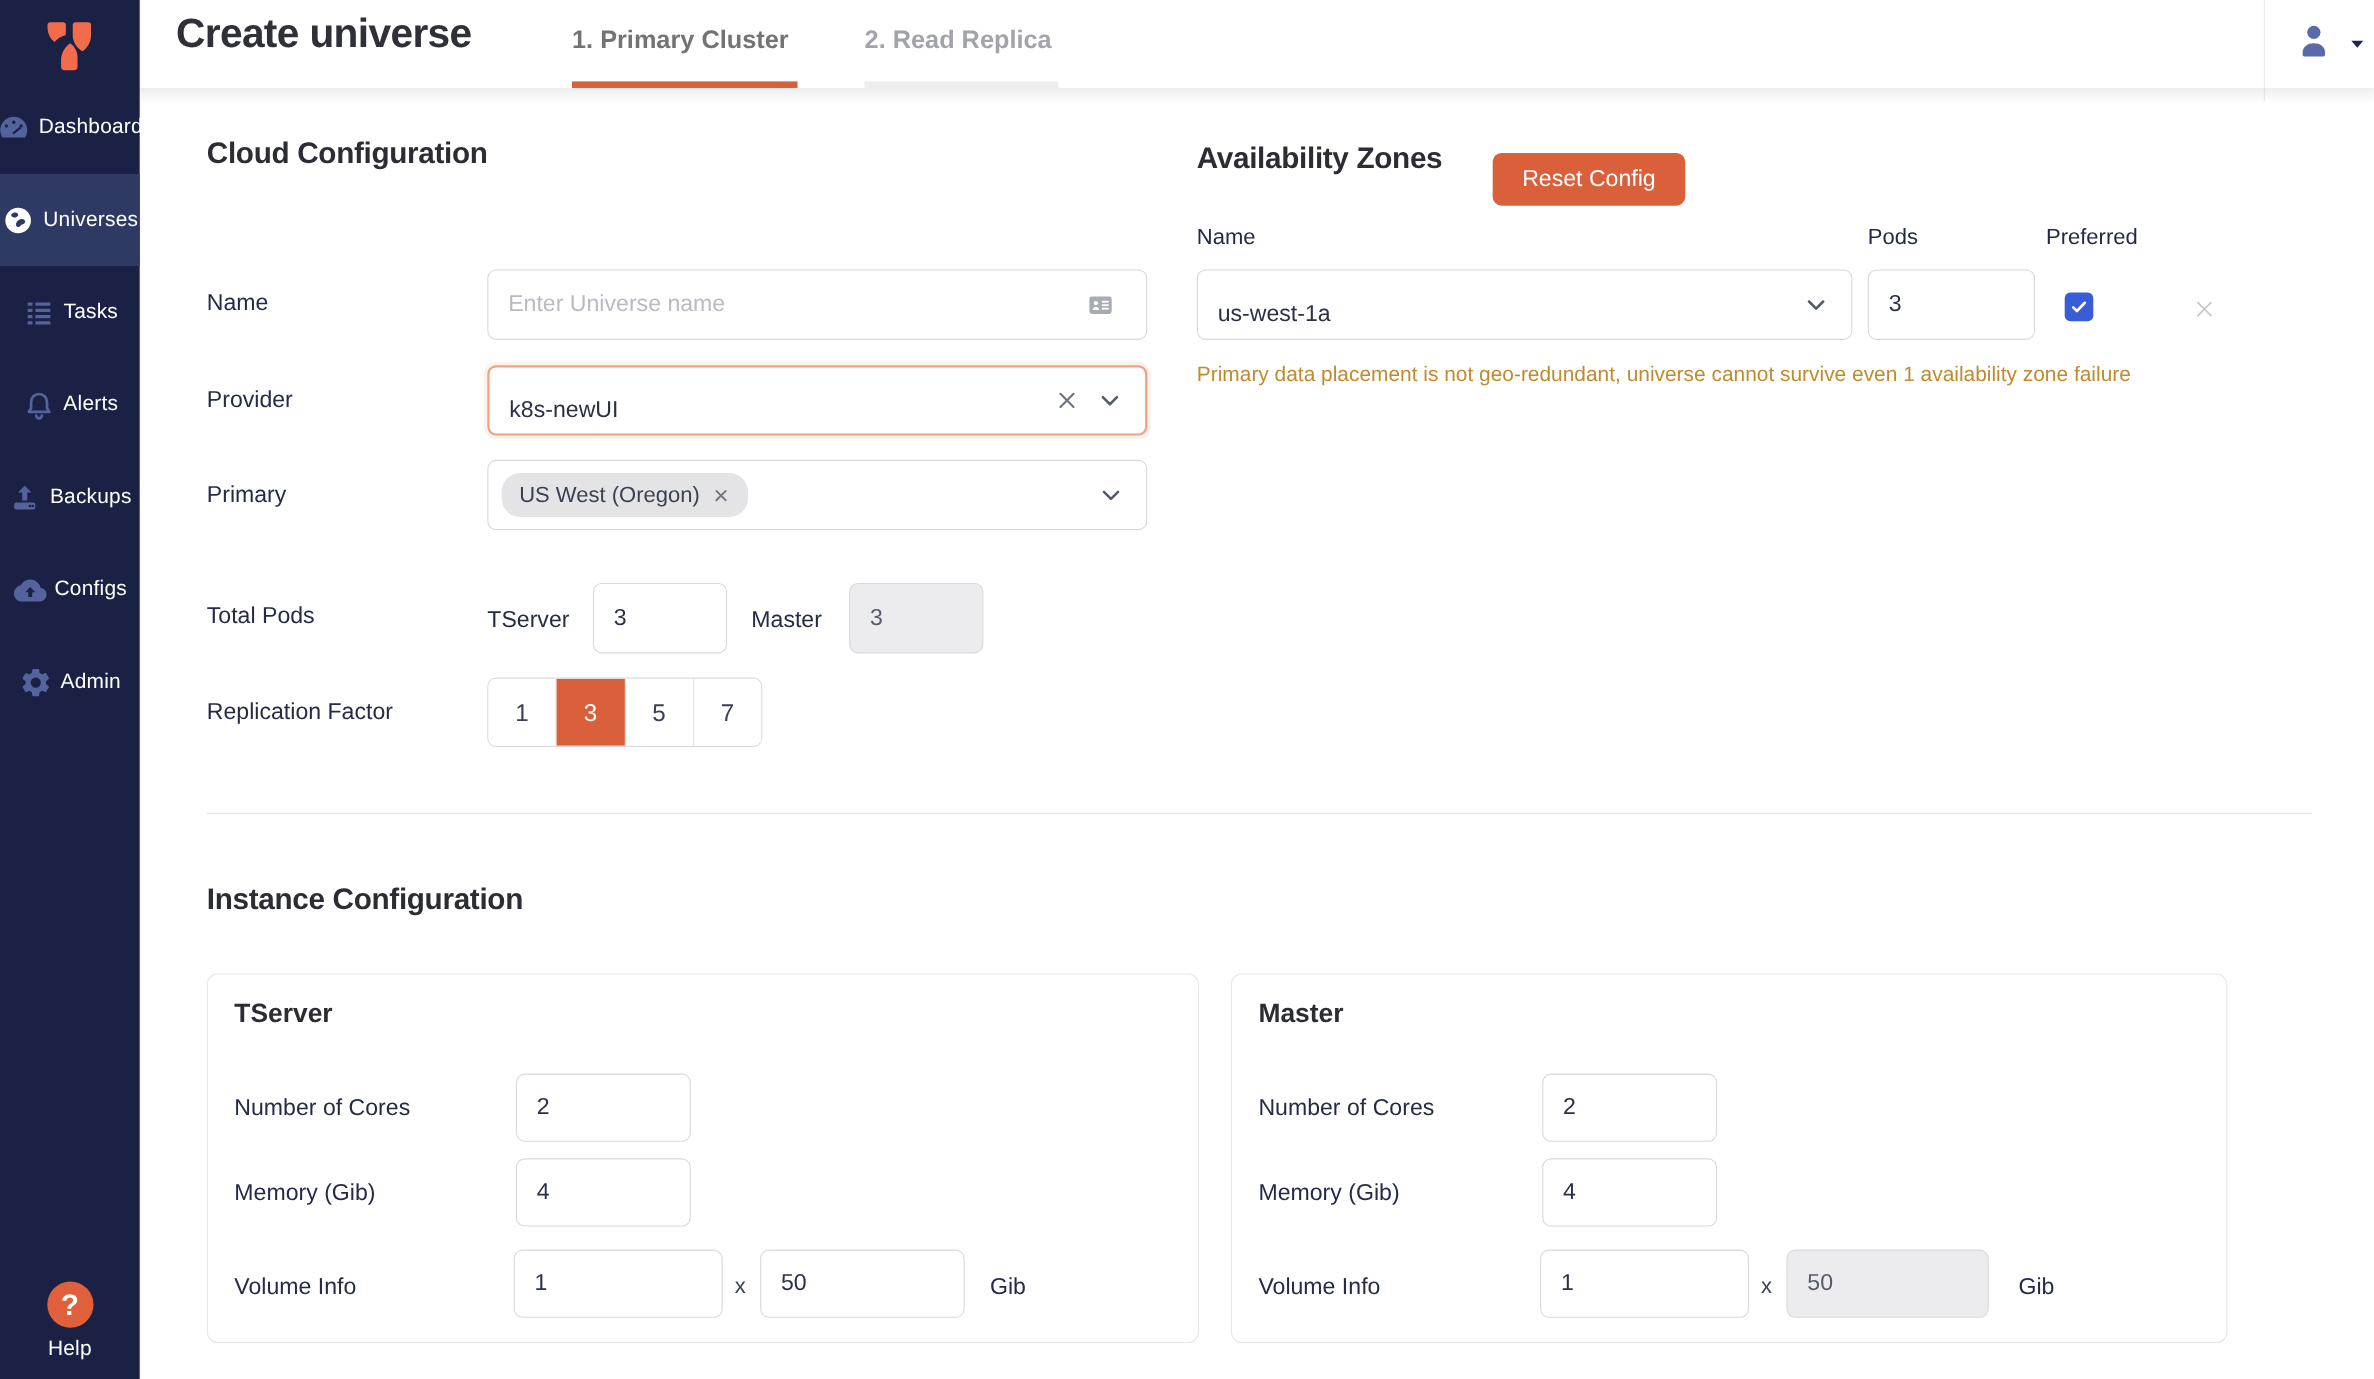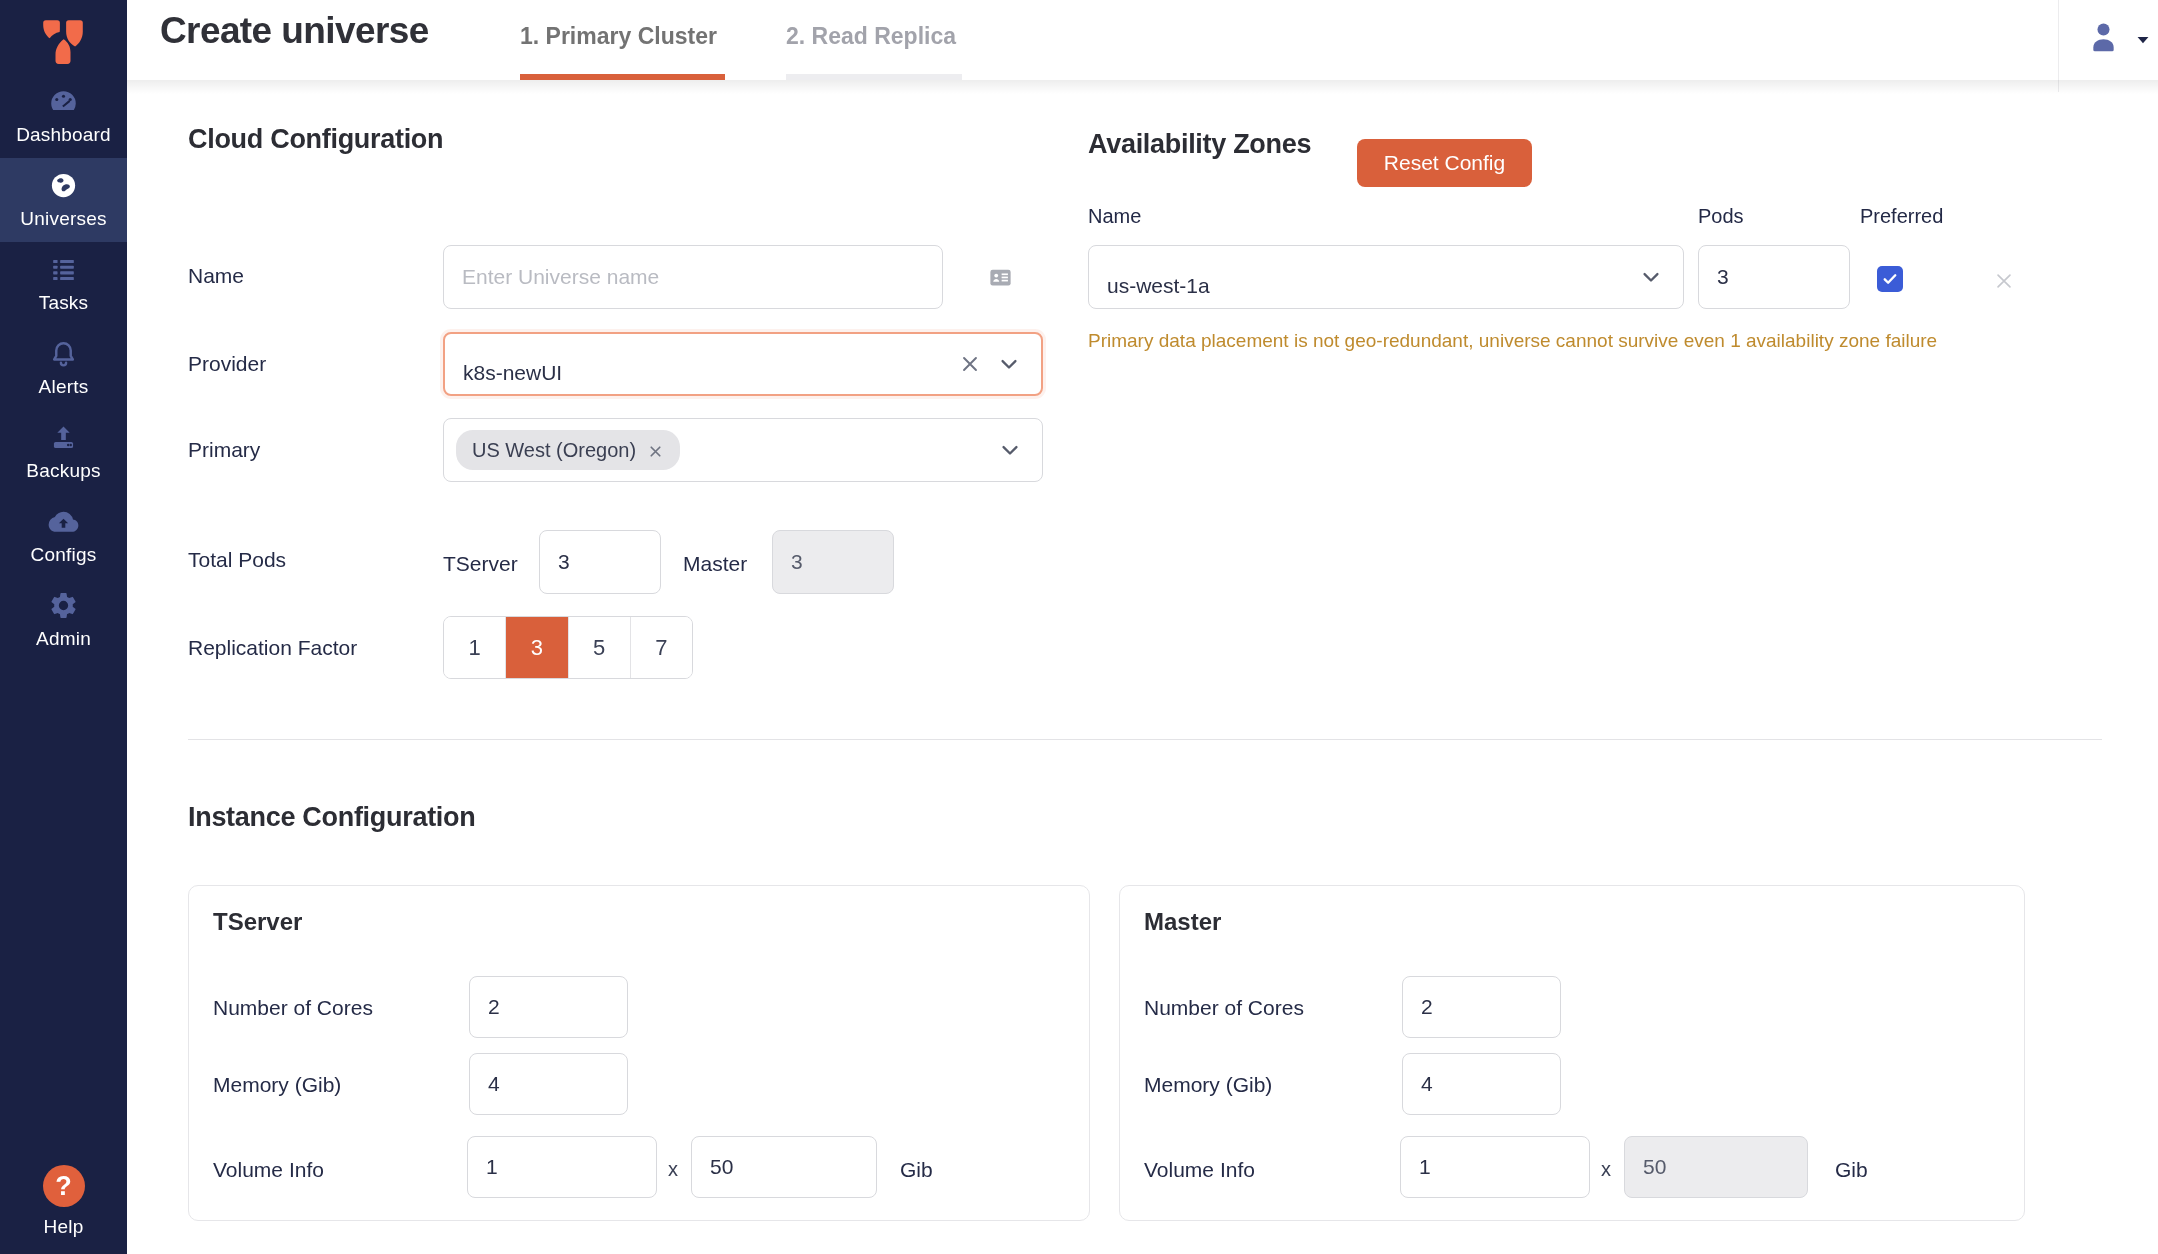--- a/index.html
+++ b/index.html
@@ -6,21 +6,21 @@
   html,body { margin:0; padding:0; }
   body {
     width:2158px; height:1254px; position:relative; overflow:hidden;
     background:#ffffff; font-family:"Liberation Sans", sans-serif;
     -webkit-font-smoothing:antialiased;
   }
   
   .sidebar { position:absolute; left:0; top:0; width:127px; height:1254px; background:#1a2144; z-index:5; }
   .logo { position:absolute; left:38px; top:16px; width:50px; height:52px; }
   .nav { position:absolute; top:74px; left:0; width:127px; }
-  .nav-item { height:84px; display:flex; flex-direction:column; align-items:center; justify-content:center; gap:7px; cursor:pointer; }
+  .nav-item { height:84px; display:flex; flex-direction:row; align-items:center; justify-content:center; gap:7px; cursor:pointer; }
   .nav-item .nicon { width:31px; height:31px; color:#55639c; flex:0 0 auto; }
   .nav-item.active { background:#2e3a63; }
   .nav-item.active .nicon { color:#ffffff; }
   .nav-label { font-size:19px; color:#ffffff; letter-spacing:.2px; }
   .help-item { position:absolute; bottom:16px; left:0; width:127px; display:flex; flex-direction:column; align-items:center; gap:9px; cursor:pointer; }
   .help-badge { width:42px; height:42px; border-radius:50%; background:#e0603c; color:#fff; font-size:27px; font-weight:bold; display:flex; align-items:center; justify-content:center; }
   
   .header { position:absolute; left:127px; top:0; width:2031px; height:80px; background:#fff; z-index:4;border-radius:13px; }
   .header-shadow { position:absolute; left:0; top:80px; width:2031px; height:14px; background:linear-gradient(rgba(0,0,0,.07), rgba(0,0,0,0)); pointer-events:none; }
   .page-title { position:absolute; left:33px; top:10px; font-size:37px; font-weight:bold; color:#303138; letter-spacing:-0.6px; }
@@ -181,21 +181,21 @@
       </svg>
   </div>
   <div class="header-shadow"></div>
 </div>
 
 <div class="content">
 
   <div class="section-heading" style="left:61px; top:44px;">Cloud Configuration</div>
 
   <div class="f-label" style="left:61px; top:184px;">Name</div>
-  <input class="tb" style="left: 316px; top: 165px; width: 500px; padding-right: 64px;" placeholder="Enter Universe name">
+  <input class="tb" style="left: 316px; top: 165px; width: 600px; padding-right: 64px;" placeholder="Enter Universe name">
   <span class="name-icon">
     <svg viewBox="0 0 24 24">
         <rect x="3" y="5" width="18" height="14" rx="2" fill="currentColor"></rect>
         <circle cx="8.2" cy="10.3" r="1.7" fill="#fff"></circle>
         <path d="M5.5 15.8c.3-1.7 1.5-2.5 2.7-2.5s2.4.8 2.7 2.5z" fill="#fff"></path>
         <rect x="13" y="8.4" width="5.6" height="1.5" fill="#fff"></rect>
         <rect x="13" y="11.2" width="5.6" height="1.5" fill="#fff"></rect>
         <rect x="13" y="14" width="5.6" height="1.5" fill="#fff"></rect>
       </svg>
   </span>

